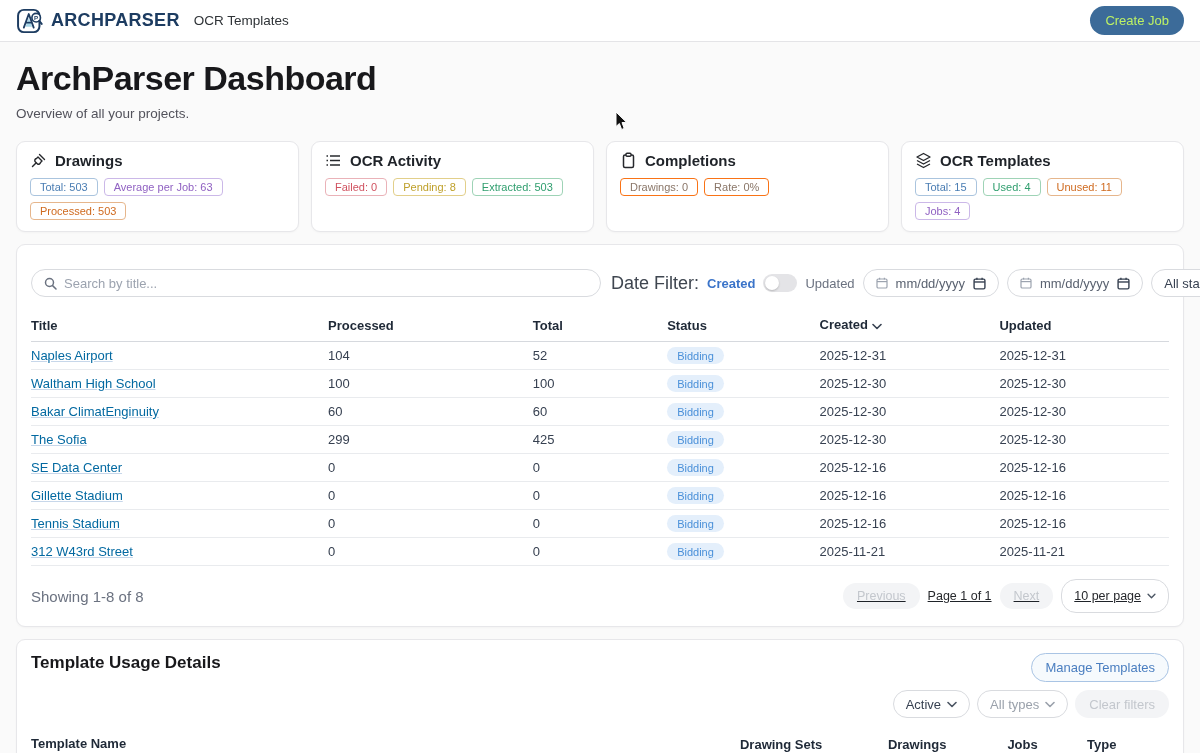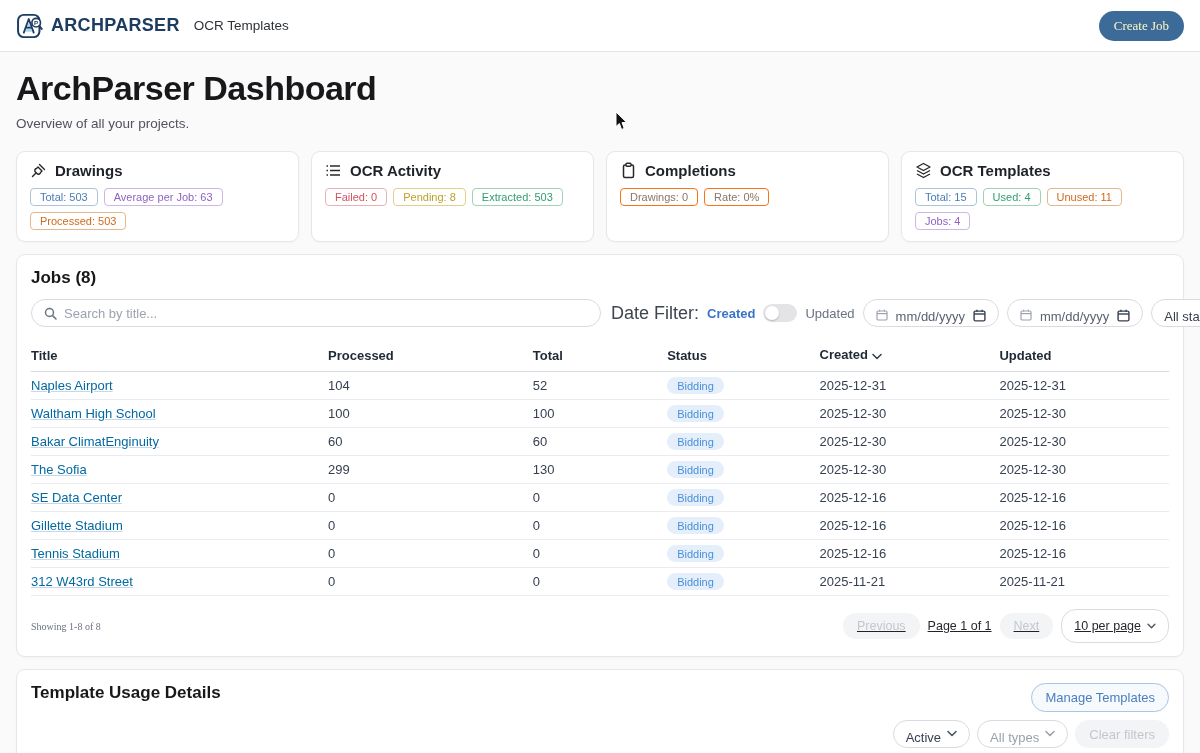--- a/index.html
+++ b/index.html
@@ -5,30 +5,30 @@
   * { box-sizing: border-box; margin: 0; padding: 0; }
   html, body { width: 1200px; height: 753px; overflow: hidden; }
   body {
     font-family: "Liberation Sans", sans-serif;
     background: #fafafa;
     color: #1f2329;
     position: relative;
   }
   
   .topbar {
-    height: 52px; background: #fff; border-bottom: 1px solid #e4e4e7;
+    height: 42px; background: #fff; border-bottom: 1px solid #e4e4e7;
     display: flex; align-items: center; padding: 0 16px;
   }
   .brand-wrap { display: flex; align-items: center; gap: 7px; }
   .brand-text { font-size: 18px; font-weight: bold; color: #1d3c61; letter-spacing: 0.3px; }
   .page-label { font-size: 13.5px; color: #2f3337; margin-left: 14px; }
   .create-job-btn {
-    margin-left: auto; background: #3c6b99; color: #fef9c3; border: none;
+    margin-left: auto; background: #3c6b99; color: #bef264; border: none;
     font-size: 13px; padding: 7px 15px; border-radius: 16px; cursor: pointer;
-    font-family: Liberation Serif, serif;
+    font-family: Liberation Sans, sans-serif;
   }
   
   .hero { padding: 17px 16px 10px; }
   .hero h1 { font-size: 34px; font-weight: bold; color: #18181b; letter-spacing: -0.5px; }
   .hero p { font-size: 13.5px; color: #52525b; margin-top: 8px; }
   
   .cards-row { display: flex; gap: 12px; padding: 10px 16px 0; }
   .stat-card {
     flex: 1; background: #fff; border: 1px solid #e7e7ea; border-radius: 9px;
     padding: 10px 13px 11px; box-shadow: 0 1px 2px rgba(0,0,0,.03);
@@ -64,22 +64,22 @@
     border: none; outline: none; flex: 1; font-size: 13px; color: #374151;
     font-family: inherit; background: transparent;
   }
   .search-pill input::placeholder { color: #9ca3af; }
   .df-label { font-size: 18px; color: #3f4650; margin-left: 2px; white-space: nowrap; }
   .df-created { font-size: 13px; color: #3b74c9; font-weight: bold; white-space: nowrap; }
   .df-updated { font-size: 13px; color: #6b7280; white-space: nowrap; }
   .toggle { width: 34px; height: 18px; background: #e4e4e7; border-radius: 9px; position: relative; flex: 0 0 auto; cursor: pointer; }
   .toggle .knob { position: absolute; left: 2px; top: 2px; width: 14px; height: 14px; border-radius: 50%; background: #fff; box-shadow: 0 1px 2px rgba(0,0,0,.2); }
   .pill {
-    display: flex; gap: 6px; border: 1px solid #d9dbdf;
-    border-radius: 16px; height: 28px; padding: 9px 12px; background: #fff;
+    display: flex; align-items: center; gap: 6px; border: 1px solid #d9dbdf;
+    border-radius: 16px; height: 28px; padding: 0 12px; background: #fff;
     font-size: 13px; color: #374151; white-space: nowrap; cursor: pointer;
   }
   .pill.date-pill { color: #5a6270; gap: 8px; }
   .pill.muted { color: #9aa1ab; }
   .btn-disabled {
     background: #f3f4f6; color: #c3c7cd; border: none; border-radius: 16px;
     height: 28px; padding: 0 14px; font-size: 13px; display: flex; align-items: center;
     white-space: nowrap; font-family: inherit;
   }
   
@@ -93,21 +93,21 @@
   .c4 { width: 13.4%; } .c5 { width: 15.8%; } .c6 { flex: 1; }
   .jt-row .cell { font-size: 13px; color: #374151; }
   .job-link { color: #0369a1; text-decoration: underline; text-decoration-color: #c7d7ea; cursor: pointer; }
   .status-chip {
     display: inline-block; background: #e4effb; color: #4a90d9; font-size: 11px;
     padding: 2.5px 10px; border-radius: 11px;
   }
   .sort-icon { margin-left: 4px; vertical-align: -1px; }
   
   .jt-footer { display: flex; align-items: center; margin-top: 13px; }
-  .showing { font-size: 10px; color: #6b7280; font-family: Liberation Serif, serif; }
+  .showing { font-size: 15px; color: #6b7280; }
   .pag-group { margin-left: auto; display: flex; align-items: center; gap: 8px; text-decoration: underline; }
   .page-info { font-size: 12.5px; color: #26282c; }
   .per-page-pill {
     display: flex; align-items: center; gap: 6px; border: 1px solid #d9dbdf;
     border-radius: 15px; height: 27px; padding: 16px 12px; background: #fff;
     font-size: 12.5px; color: #26282c; cursor: pointer;
   }
   
   .tpl-head-row { display: flex; align-items: flex-start; }
   .manage-btn {
@@ -230,21 +230,20 @@
         <span class="badge o-blue">Total: 15</span>
         <span class="badge o-green">Used: 4</span>
         <span class="badge o-orange">Unused: 11</span>
         <span class="badge o-purple">Jobs: 4</span>
       </div>
   </div>
 
 </div>
 
 <div class="panel">
-  <div class="panel-title">Jobs (8)</div>
 
   <div class="filter-row">
     <div class="search-pill">
       <span>
         <svg width="13" height="13" viewBox="0 0 13 13">
           <circle cx="5.5" cy="5.5" r="4" fill="none" stroke="#6b7280" stroke-width="1.5"></circle>
           <line x1="8.6" y1="8.6" x2="12" y2="12" stroke="#6b7280" stroke-width="1.5" stroke-linecap="round"></line>
         </svg>
       </span>
       <input type="text" placeholder="Search by title..." style="">
@@ -340,21 +339,21 @@
         <span class="cell c2">60</span>
         <span class="cell c3">60</span>
         <span class="cell c4"><span class="status-chip">Bidding</span></span>
         <span class="cell c5">2025-12-30</span>
         <span class="cell c6">2025-12-30</span>
       </div>
 
       <div class="jt-row">
         <span class="cell c1"><span class="job-link">The Sofia</span></span>
         <span class="cell c2">299</span>
-        <span class="cell c3">130</span>
+        <span class="cell c3">425</span>
         <span class="cell c4"><span class="status-chip">Bidding</span></span>
         <span class="cell c5">2025-12-30</span>
         <span class="cell c6">2025-12-30</span>
       </div>
 
       <div class="jt-row">
         <span class="cell c1"><span class="job-link">SE Data Center</span></span>
         <span class="cell c2">0</span>
         <span class="cell c3">0</span>
         <span class="cell c4"><span class="status-chip">Bidding</span></span>

